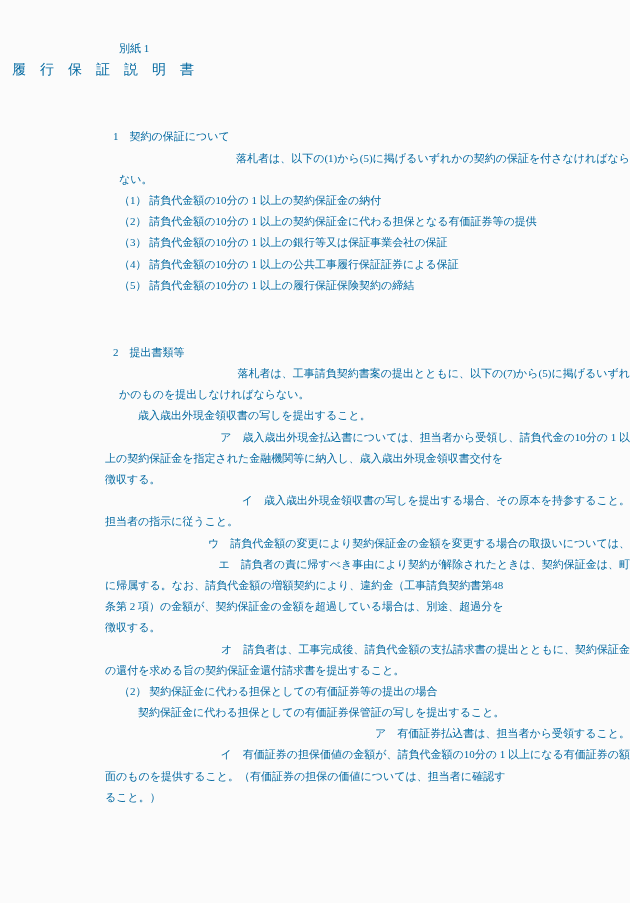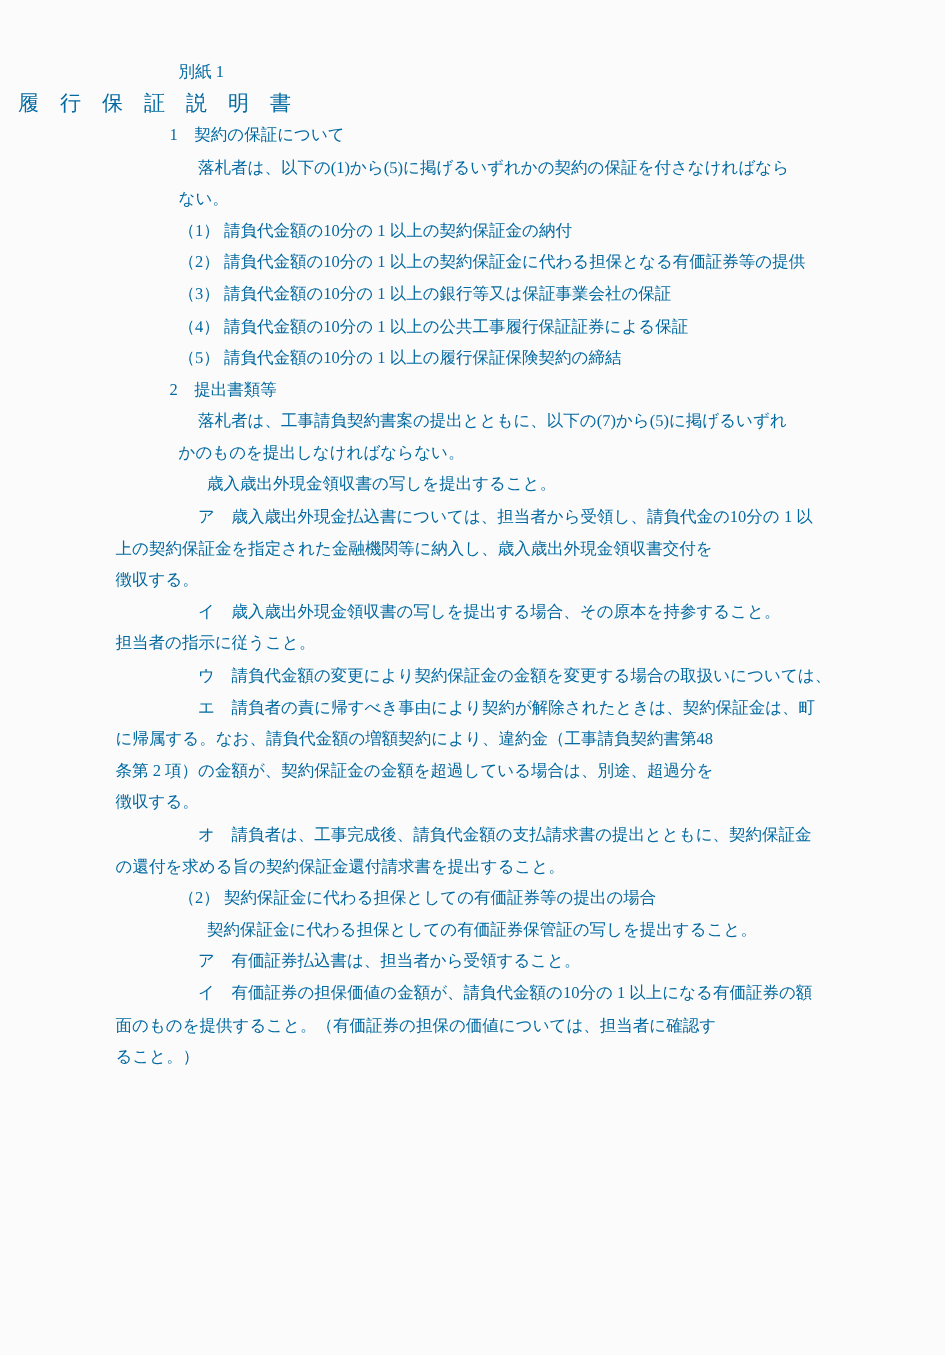--- a/index.html
+++ b/index.html
@@ -26,25 +26,25 @@
   }
   .title-line {
     height: 21.2px;
     line-height: 21.2px;
     font-size: 14px;
     text-align: left;
     padding-left: 12px;
     white-space: pre;
   }
   
-  .lvl0 { padding-left: 113px; } 
+  .lvl0 { padding-left: 113px; margin-top: 46px; } 
   .lvl1 { padding-left: 119px; } 
-  .lvl2 { padding-left: 132px; } 
+  .lvl2 { padding-left: 132px; text-align: right; } 
   .lvl3 { padding-left: 138px; } 
-  .lvl4 { padding-left: 77px; } 
+  .lvl4 { padding-left: 105px; } 
 </style>
 </head>
 <body>
 
 <div class="page">
   <div class="line lvl1">別紙 1</div>
   <div class="title-line">履　行　保　証　説　明　書</div>
   <div>
       <div class="line lvl0">1　契約の保証について</div>
       <div class="line lvl2">落札者は、以下の(1)から(5)に掲げるいずれかの契約の保証を付さなければなら</div>

